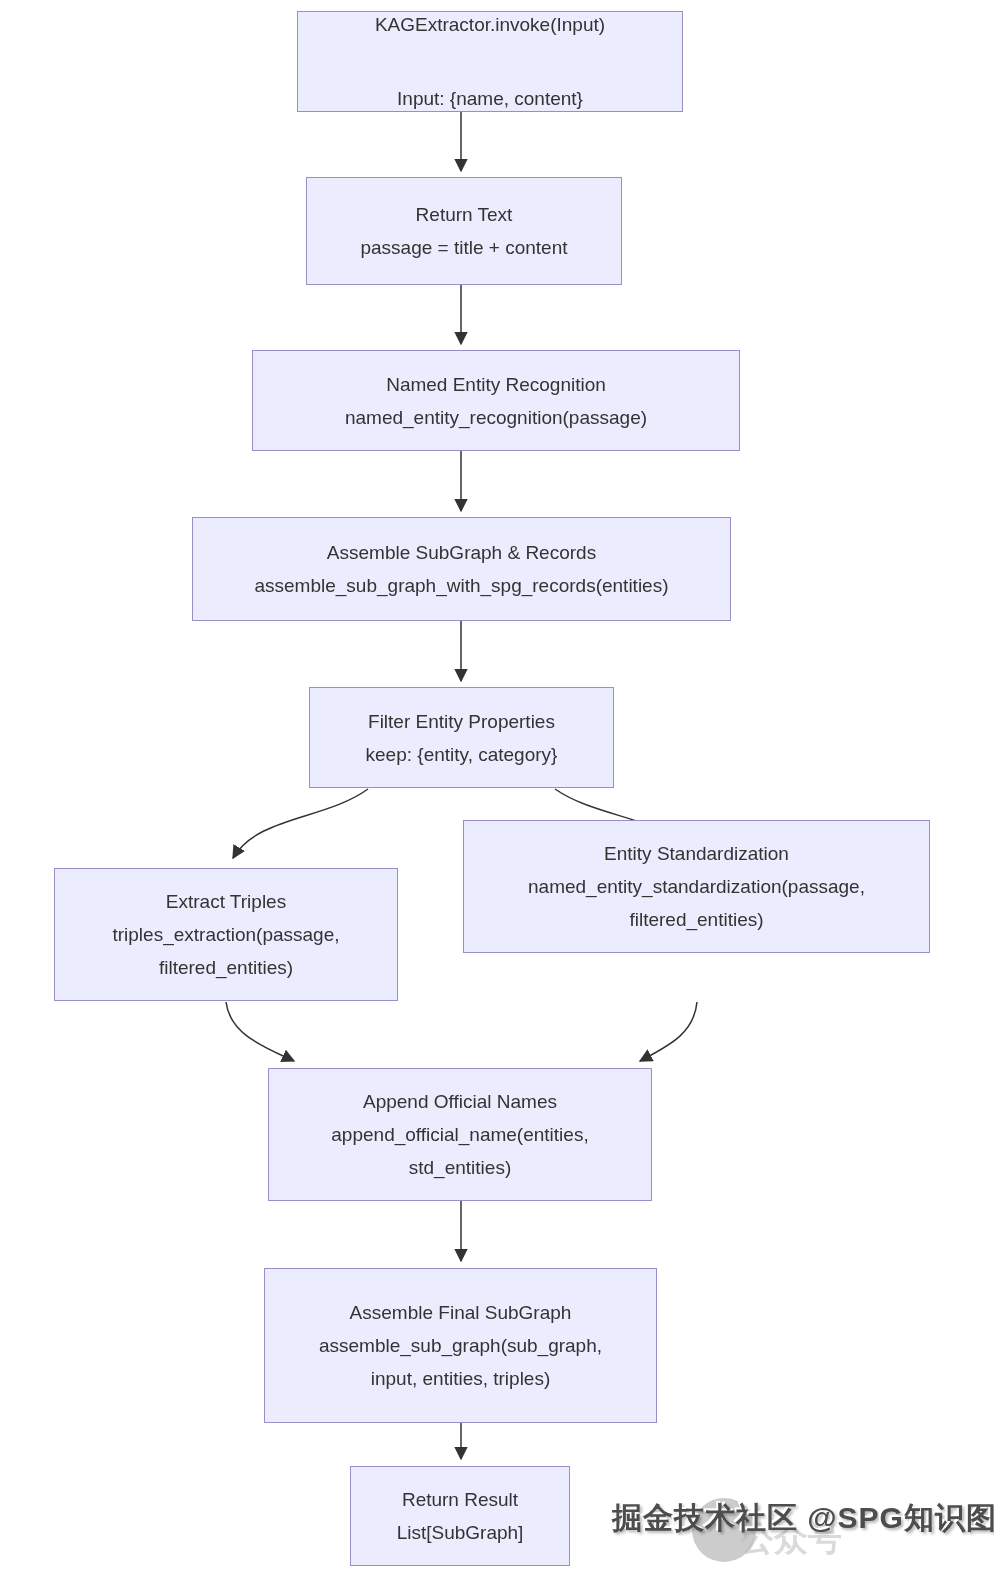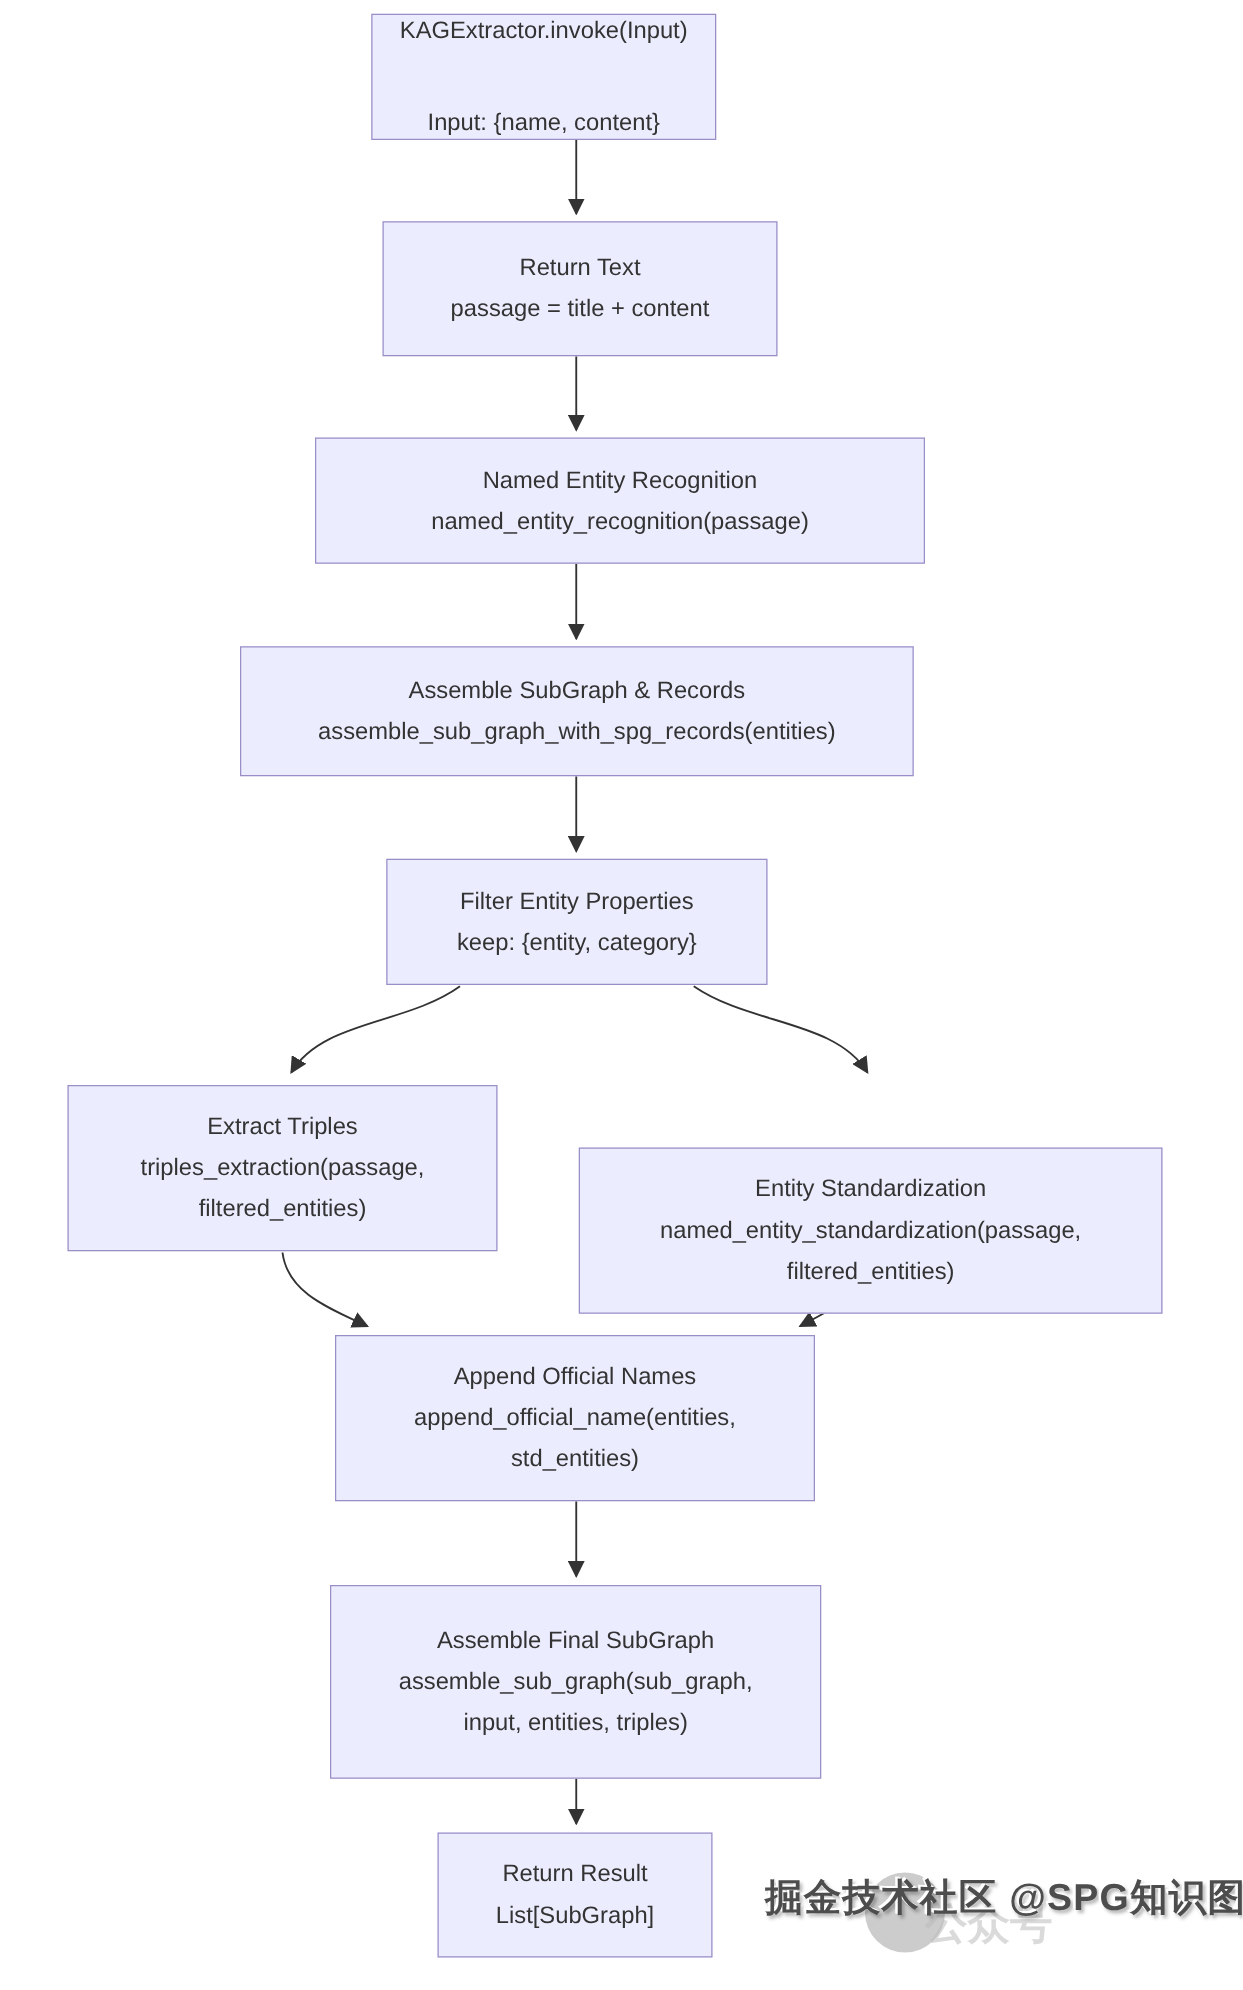--- a/index.html
+++ b/index.html
@@ -61,27 +61,27 @@
   .watermark-ghost-text {
     position: absolute;
     left: 740px; top: 1516px;
     font-size: 34px;
     font-weight: bold;
     color: #bdbdbd;
     opacity: 0.55;
     white-space: nowrap;
   }
   
-  #n-invoke   { left: 297px; top: 11px;   width: 276px; height: 101px; gap: 41px; }
+  #n-invoke   { left: 297px; top: 11px;   width: 386px; height: 101px; gap: 41px; }
   #n-combine  { left: 306px; top: 177px;  width: 316px; height: 108px; }
   #n-ner      { left: 252px; top: 350px;  width: 488px; height: 101px; }
   #n-records  { left: 192px; top: 517px;  width: 539px; height: 104px; text-align: center; }
   #n-filter   { left: 309px; top: 687px;  width: 305px; height: 101px; }
   #n-triples  { left: 54px;  top: 868px;  width: 344px; height: 133px; }
-  #n-standard { left: 463px; top: 918px;  width: 467px; height: 133px; }
+  #n-standard { left: 463px; top: 820px;  width: 467px; height: 133px; }
   #n-append   { left: 268px; top: 1068px; width: 384px; height: 133px; }
   #n-final    { left: 264px; top: 1268px; width: 393px; height: 155px; }
   #n-return   { left: 350px; top: 1466px; width: 220px; height: 100px; text-align: center; }
 </style>
 </head>
 <body>
 
 <div class="canvas">
 
   <svg class="edges" viewBox="0 0 994 1592">

